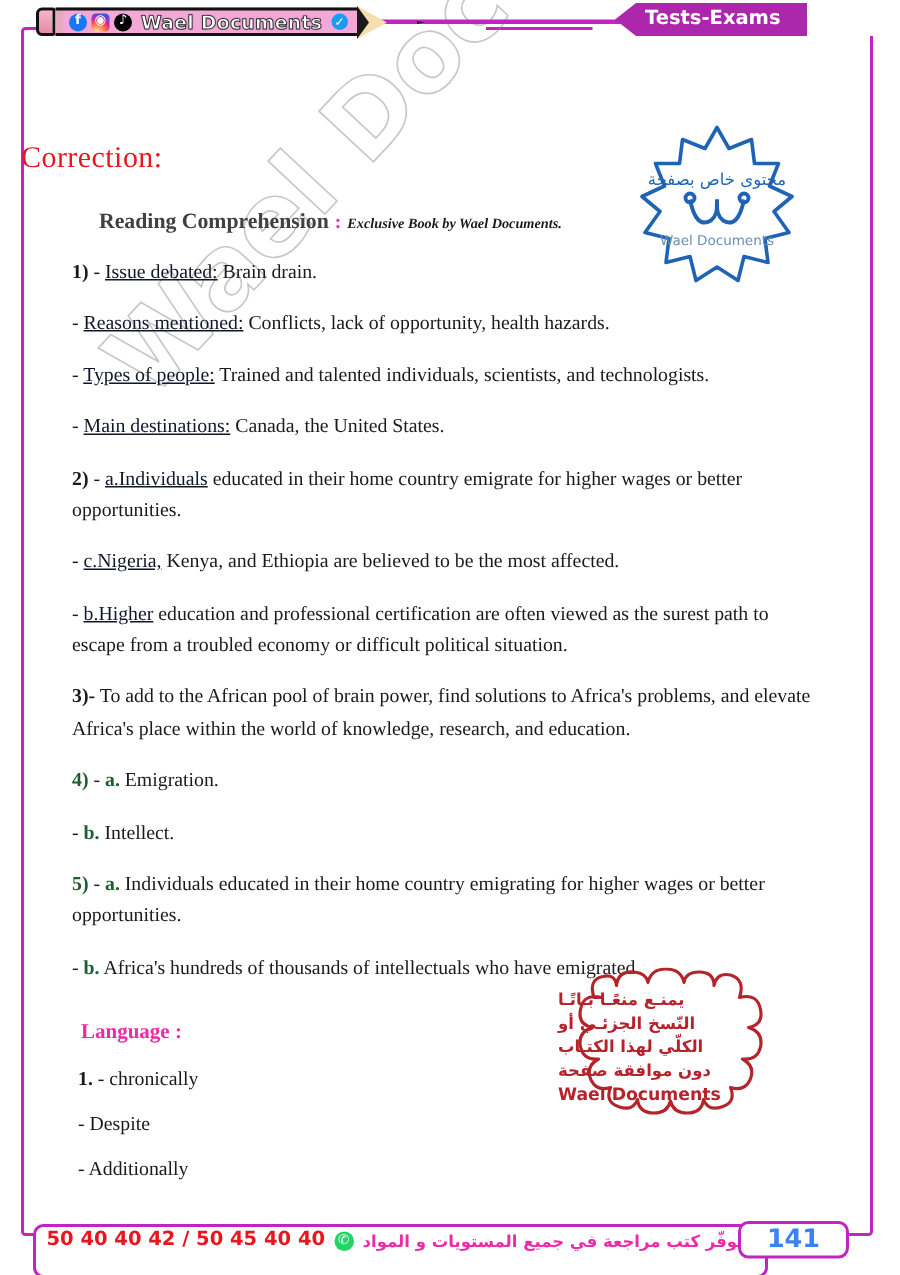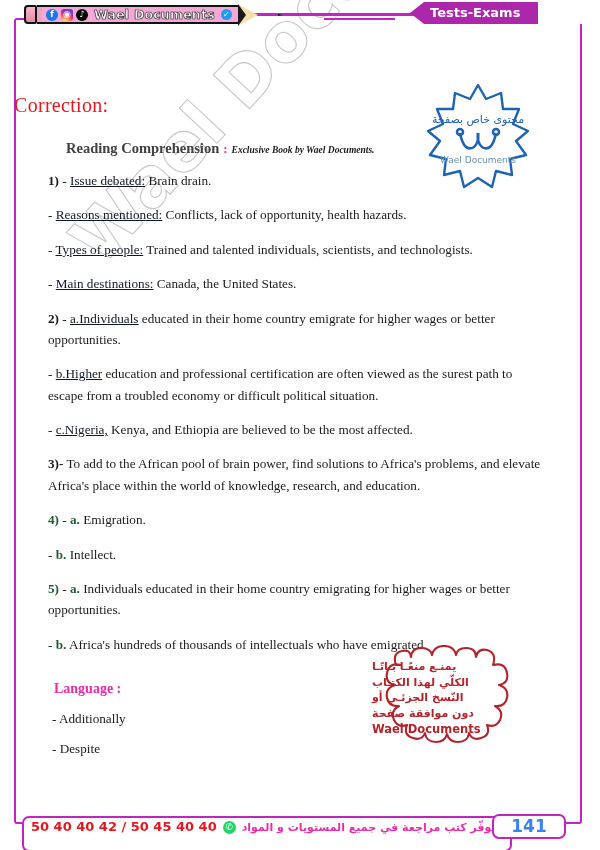--- a/index.html
+++ b/index.html
@@ -392,31 +392,31 @@
 
   <div class="ans">
     <span class="qnum">2)</span>
     <span>-</span>
     <span class="lbl-orange">a.Individuals</span>
     <span>educated in their home country emigrate for higher wages or better opportunities.</span>
   </div>
 
   <div class="ans">
     <span>-</span>
+    <span class="lbl-orange">c.Nigeria,</span>
+    <span>Kenya, and Ethiopia are believed to be the most affected.</span>
+  </div>
+
+  <div class="ans">
+    <span>-</span>
     <span class="lbl-orange">b.Higher</span>
     <span>education and professional certification are often viewed as the surest path to escape from a troubled economy or difficult political situation.</span>
   </div>
 
   <div class="ans">
-    <span>-</span>
-    <span class="lbl-orange">c.Nigeria,</span>
-    <span>Kenya, and Ethiopia are believed to be the most affected.</span>
-  </div>
-
-  <div class="ans">
     <span class="qnum">3)-</span>
     <span>To add to the African pool of brain power, find solutions to Africa's problems, and elevate Africa's place within the world of knowledge, research, and education.</span>
   </div>
 
   <div class="ans">
     <span class="qnum-green">4)</span>
     <span>-</span>
     <span class="lbl-green">a.</span>
     <span>Emigration.</span>
   </div>
@@ -436,40 +436,45 @@
 
   <div class="ans">
     <span>-</span>
     <span class="lbl-green">b.</span>
     <span>Africa's hundreds of thousands of intellectuals who have emigrated.</span>
   </div>
 
   <div class="lang-head">Language  :</div>
 
   <div class="lang-item">
+    <span class="qnum">1.</span>
+    <span>-</span>
+    <span>chronically</span>
+  </div>
+  <div class="lang-item">
+    <span>-</span>
+    <span>Despite</span>
+  </div>
+  <div class="lang-item">
     <span>-</span>
     <span>Additionally</span>
-  </div>
-  <div class="lang-item">
-    <span>-</span>
-    <span>Despite</span>
   </div>
 
 </div>
 
 <div class="stamp">
   <svg width="148" height="115" viewBox="0 0 148 115">
     <path d="M24 20 q-4 -12 6 -14 q8 -2 9 6 q1 -10 12 -9 q8 1 9 7 q2 -9 12 -9 q10 0 12 9 q1 -7 10 -7 q10 0 10 9 q2 -9 11 -7 q10 3 6 15
              q12 -3 14 8 q2 10 -8 12 q10 3 8 13 q-2 9 -12 8 q9 5 5 14 q-4 8 -13 5 q4 10 -6 13 q-9 3 -12 -5 q-1 9 -11 9 q-9 0 -11 -8
              q-2 8 -11 8 q-10 0 -11 -9 q-3 8 -12 5 q-10 -3 -6 -13 q-9 3 -13 -5 q-4 -9 5 -14 q-10 1 -12 -8 q-2 -10 8 -13 q-10 -2 -8 -12 q2 -11 14 -8 Z" fill="none" stroke="#b5232b" stroke-width="2.1" stroke-linejoin="round"></path>
   </svg>
   <div class="stamp-text">
     <div>يمنـع منعًـا بـاتًـا</div>
+    <div>النّسخ الجزئـي أو</div>
     <div>الكلّي لهذا الكتـاب</div>
-    <div>النّسخ الجزئـي أو</div>
     <div>دون موافقة صفحة</div>
     <div class="latin">Wael Documents</div>
   </div>
 </div>
 
 <div class="footer-connector"></div>
 
 <div class="footer-bar">
   <span class="phones">50 40 40 42 / 50 45 40 40</span>
   <span class="wa-icon">✆</span>

